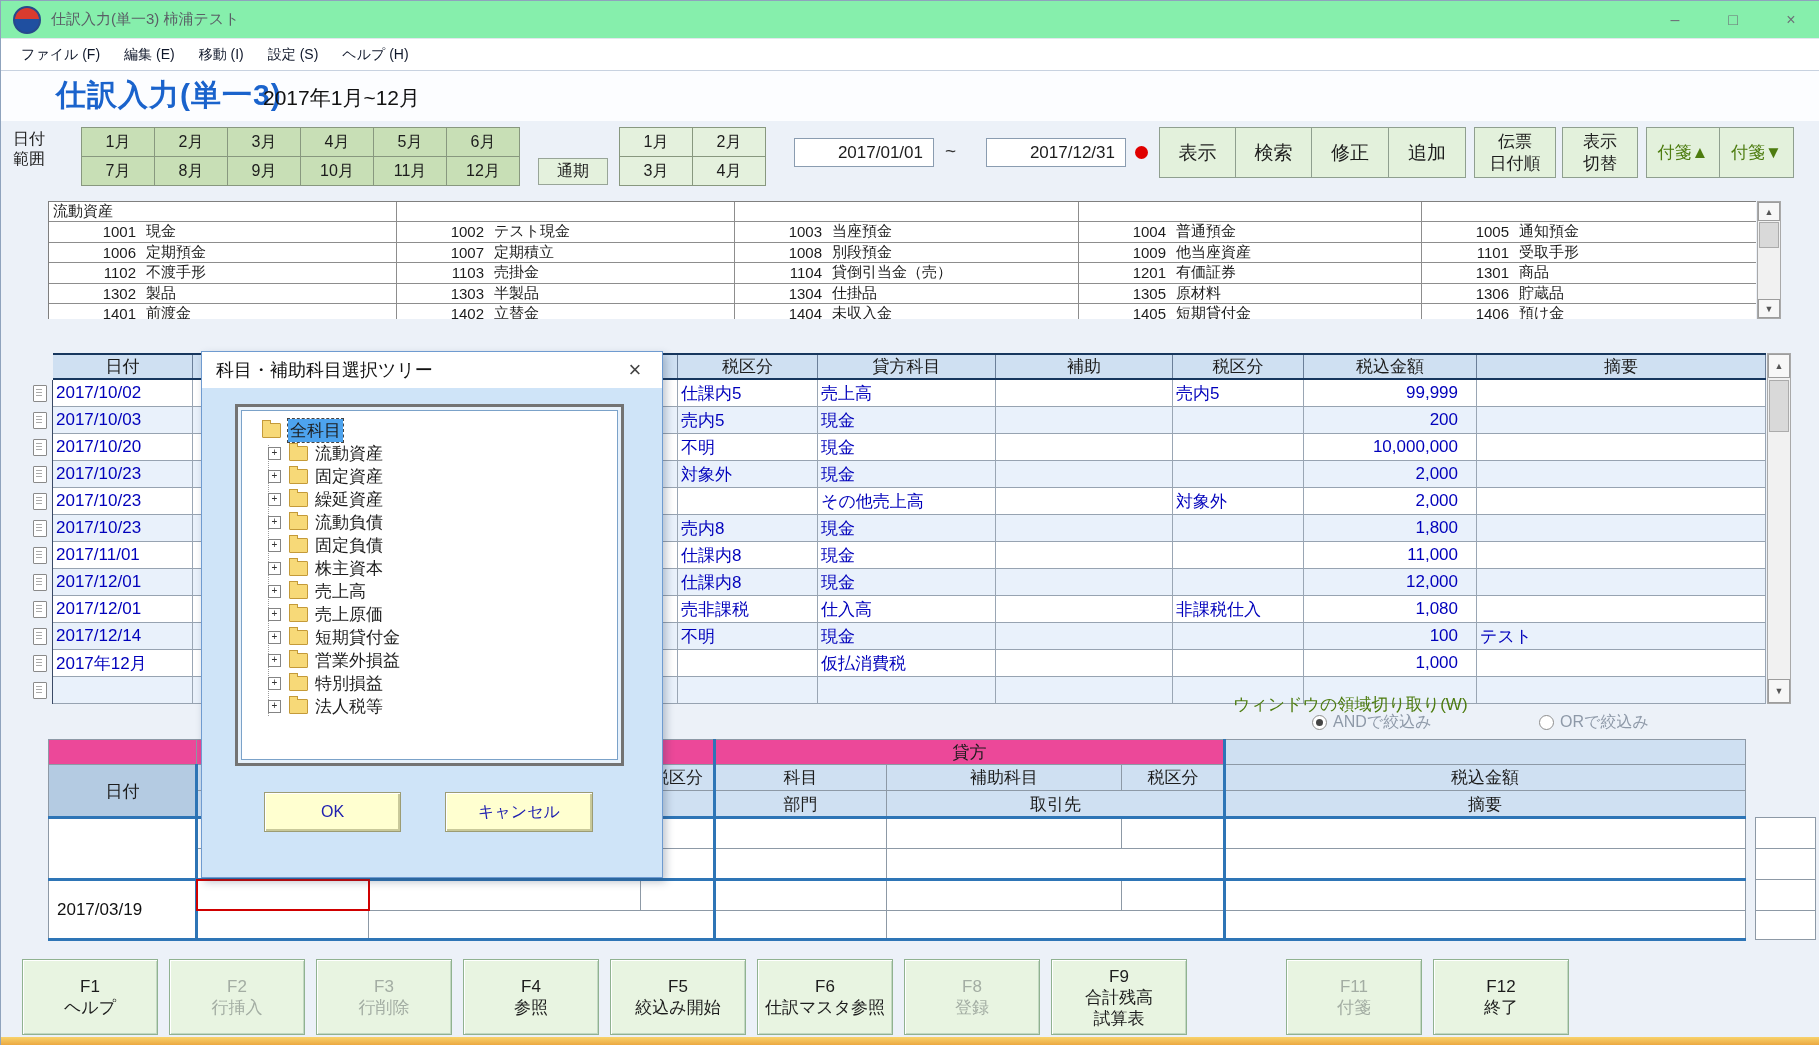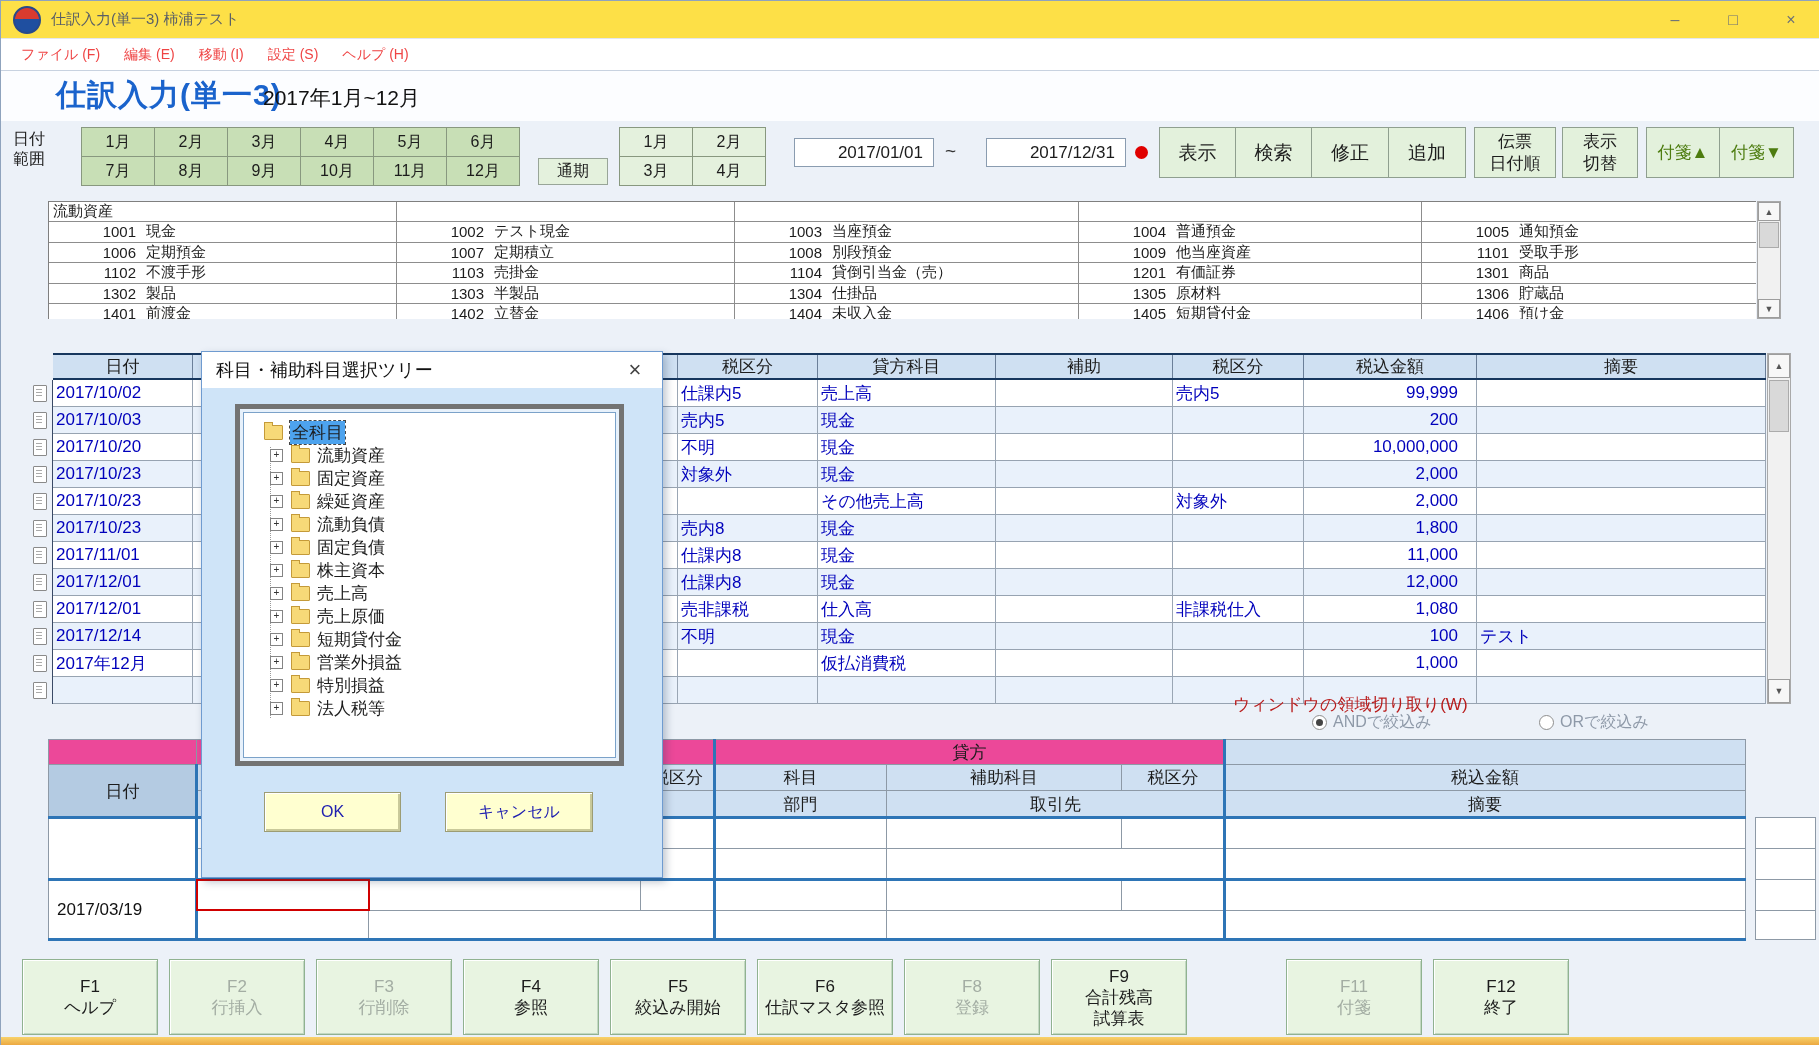--- a/index.html
+++ b/index.html
@@ -1,30 +1,30 @@
 <!DOCTYPE html>
 <html><head>
 <meta charset="utf-8">
 <style>
   html,body{margin:0;padding:0;background:#d7dde6;}
   #app{position:relative;width:1819px;height:1045px;background:#ecf1f8;overflow:hidden;
        font-family:"Liberation Sans","DejaVu Sans",sans-serif;color:#1c1c1c;border:1px solid #8fa3bd;box-sizing:content-box;}
   .abs{position:absolute;box-sizing:border-box;}
 
   
-  .titlebar{left:0;top:0;width:1819px;height:38px;background:#fde047;border-bottom:1px solid #e3e7ee;display:flex;align-items:center;}
+  .titlebar{left:0;top:0;width:1819px;height:38px;background:#86efac;border-bottom:1px solid #e3e7ee;display:flex;align-items:center;}
   .appicon{width:24px;height:24px;border-radius:50%;margin:0 10px 0 12px;
            background:linear-gradient(180deg,#d93b2f 0 46%,#1f4fa0 46% 100%);border:2px solid #27498c;}
   .wtitle{font-size:15px;color:#5a5f66;}
   .winbtns{margin-left:auto;display:flex;height:100%;}
   .winbtn{width:58px;height:100%;display:flex;align-items:center;justify-content:center;font-size:16px;color:#6d7278;}
 
   
   .menubar{left:0;top:38px;width:1819px;height:32px;background:#ffffff;border-bottom:1px solid #c8d2e0;display:flex;align-items:center;padding-left:8px;}
-  .menuitem{padding:0 12px;font-size:14px;color:#ef4444;}
+  .menuitem{padding:0 12px;font-size:14px;color:#0f172a;}
 
   .headband{left:0;top:70px;width:1819px;height:50px;background:#fcfdff;}
   .ptitle{left:55px;top:74px;font-size:30px;font-weight:bold;color:#1a63cc;letter-spacing:1px;}
   .pperiod{left:262px;top:83px;font-size:21px;color:#111;}
 
   .rangelabel{left:12px;top:128px;font-size:16px;line-height:20px;color:#222;}
 
   .mgrid{display:grid;border-top:1px solid #88987f;border-left:1px solid #88987f;}
   .months{left:80px;top:126px;grid-template-columns:repeat(6,73px);}
   .quick{left:618px;top:126px;grid-template-columns:repeat(2,73px);}
@@ -66,21 +66,21 @@
   .jc{box-sizing:border-box;border-right:1px solid #9aa6b4;border-bottom:1px solid #97a3b1;font-size:17px;color:#0000bb;
       display:flex;align-items:center;padding:0 3px;overflow:hidden;white-space:nowrap;}
   .icell{width:26px;background:#ecf1f8 !important;border-right:1px solid #3a4a66;border-bottom:none;justify-content:center;}
   .num{justify-content:flex-end;padding-right:18px;}
   .c-date{width:140px;} .c-vch{width:146px;} .c-dacct{width:170px;} .c-dsub{width:169px;} .c-dtax{width:140px;}
   .c-cacct{width:178px;} .c-csub{width:177px;} .c-ctax{width:131px;} .c-amt{width:173px;} .c-memo{width:289px;}
   .doc{width:12px;height:15px;border:1px solid #8a8a8a;background:#fff;position:relative;border-radius:1px;}
   .doc::after{content:'';position:absolute;left:2px;top:3px;width:6px;height:1px;background:#aaa;box-shadow:0 3px 0 #aaa,0 6px 0 #aaa;}
 
   
-  .ghost{left:1232px;top:692px;font-size:17px;color:#b91c1c;}
+  .ghost{left:1232px;top:692px;font-size:17px;color:#4d7c0f;}
   .radiorow{top:712px;height:18px;display:flex;align-items:center;font-size:16px;color:#8e99a8;}
   .radio{width:13px;height:13px;border-radius:50%;border:1px solid #8e8e8e;background:#fff;position:relative;margin-right:6px;}
   .radio.on::after{content:'';position:absolute;inset:3px;border-radius:50%;background:#444;}
 
   
   .bt{left:47px;top:738px;width:1775px;height:205px;}
   .bc{position:absolute;box-sizing:border-box;border:1px solid #8d99a6;background:#fff;font-size:17px;
       display:flex;align-items:center;justify-content:center;overflow:hidden;}
   .bh{background:#cfe0f2;}
   .bgg{background:#ec4899;}
@@ -89,21 +89,21 @@
   .thh{position:absolute;height:3px;background:#2e75b6;z-index:2;}
   .redcell{border:2px solid #d00000;z-index:3;}
   .dateval{justify-content:flex-start;padding-left:8px;font-size:17px;color:#111;}
 
   
   .dialog{left:200px;top:350px;width:462px;height:527px;background:#cfe4f8;border:1px solid #6f9bd0;z-index:20;
           box-shadow:3px 4px 8px rgba(40,60,90,.30);}
   .dtitle{position:absolute;left:0;top:0;width:100%;height:36px;background:#fff;display:flex;align-items:center;
           font-size:18px;color:#111;padding-left:14px;box-sizing:border-box;}
   .dclose{position:absolute;right:14px;top:5px;font-size:22px;color:#444;width:26px;text-align:center;}
-  .treewrap{position:absolute;left:33px;top:52px;width:389px;height:362px;background:#e7f1fb;border:5px solid #737373;padding:3px;box-sizing:border-box;}
+  .treewrap{position:absolute;left:33px;top:52px;width:389px;height:362px;background:#e7f1fb;border:3px solid #737373;padding:3px;box-sizing:border-box;}
   .treepanel{width:100%;height:100%;background:#fff;border:1px solid #7ba2c9;box-sizing:border-box;position:relative;overflow:hidden;}
   .tree{position:absolute;inset:0;padding:8px 0 0 12px;font-size:17px;}
   .tree::before{content:'';position:absolute;left:26px;top:34px;height:271px;border-left:1px dotted #9a9a9a;}
   .tnode{height:23px;display:flex;align-items:center;}
   .troot{padding-left:8px;}
   .tchild{padding-left:14px;}
   .expander{width:11px;height:11px;border:1px solid #848484;background:#fff;font-size:10px;line-height:9px;text-align:center;
             color:#333;margin-right:8px;z-index:1;}
   .folder{width:17px;height:13px;background:#f7d978;border:1px solid #c49a39;border-radius:1px;position:relative;margin-right:7px;flex:none;}
   .folder::before{content:'';position:absolute;top:-4px;left:-1px;width:7px;height:3px;background:#f7d978;border:1px solid #c49a39;border-bottom:none;}

